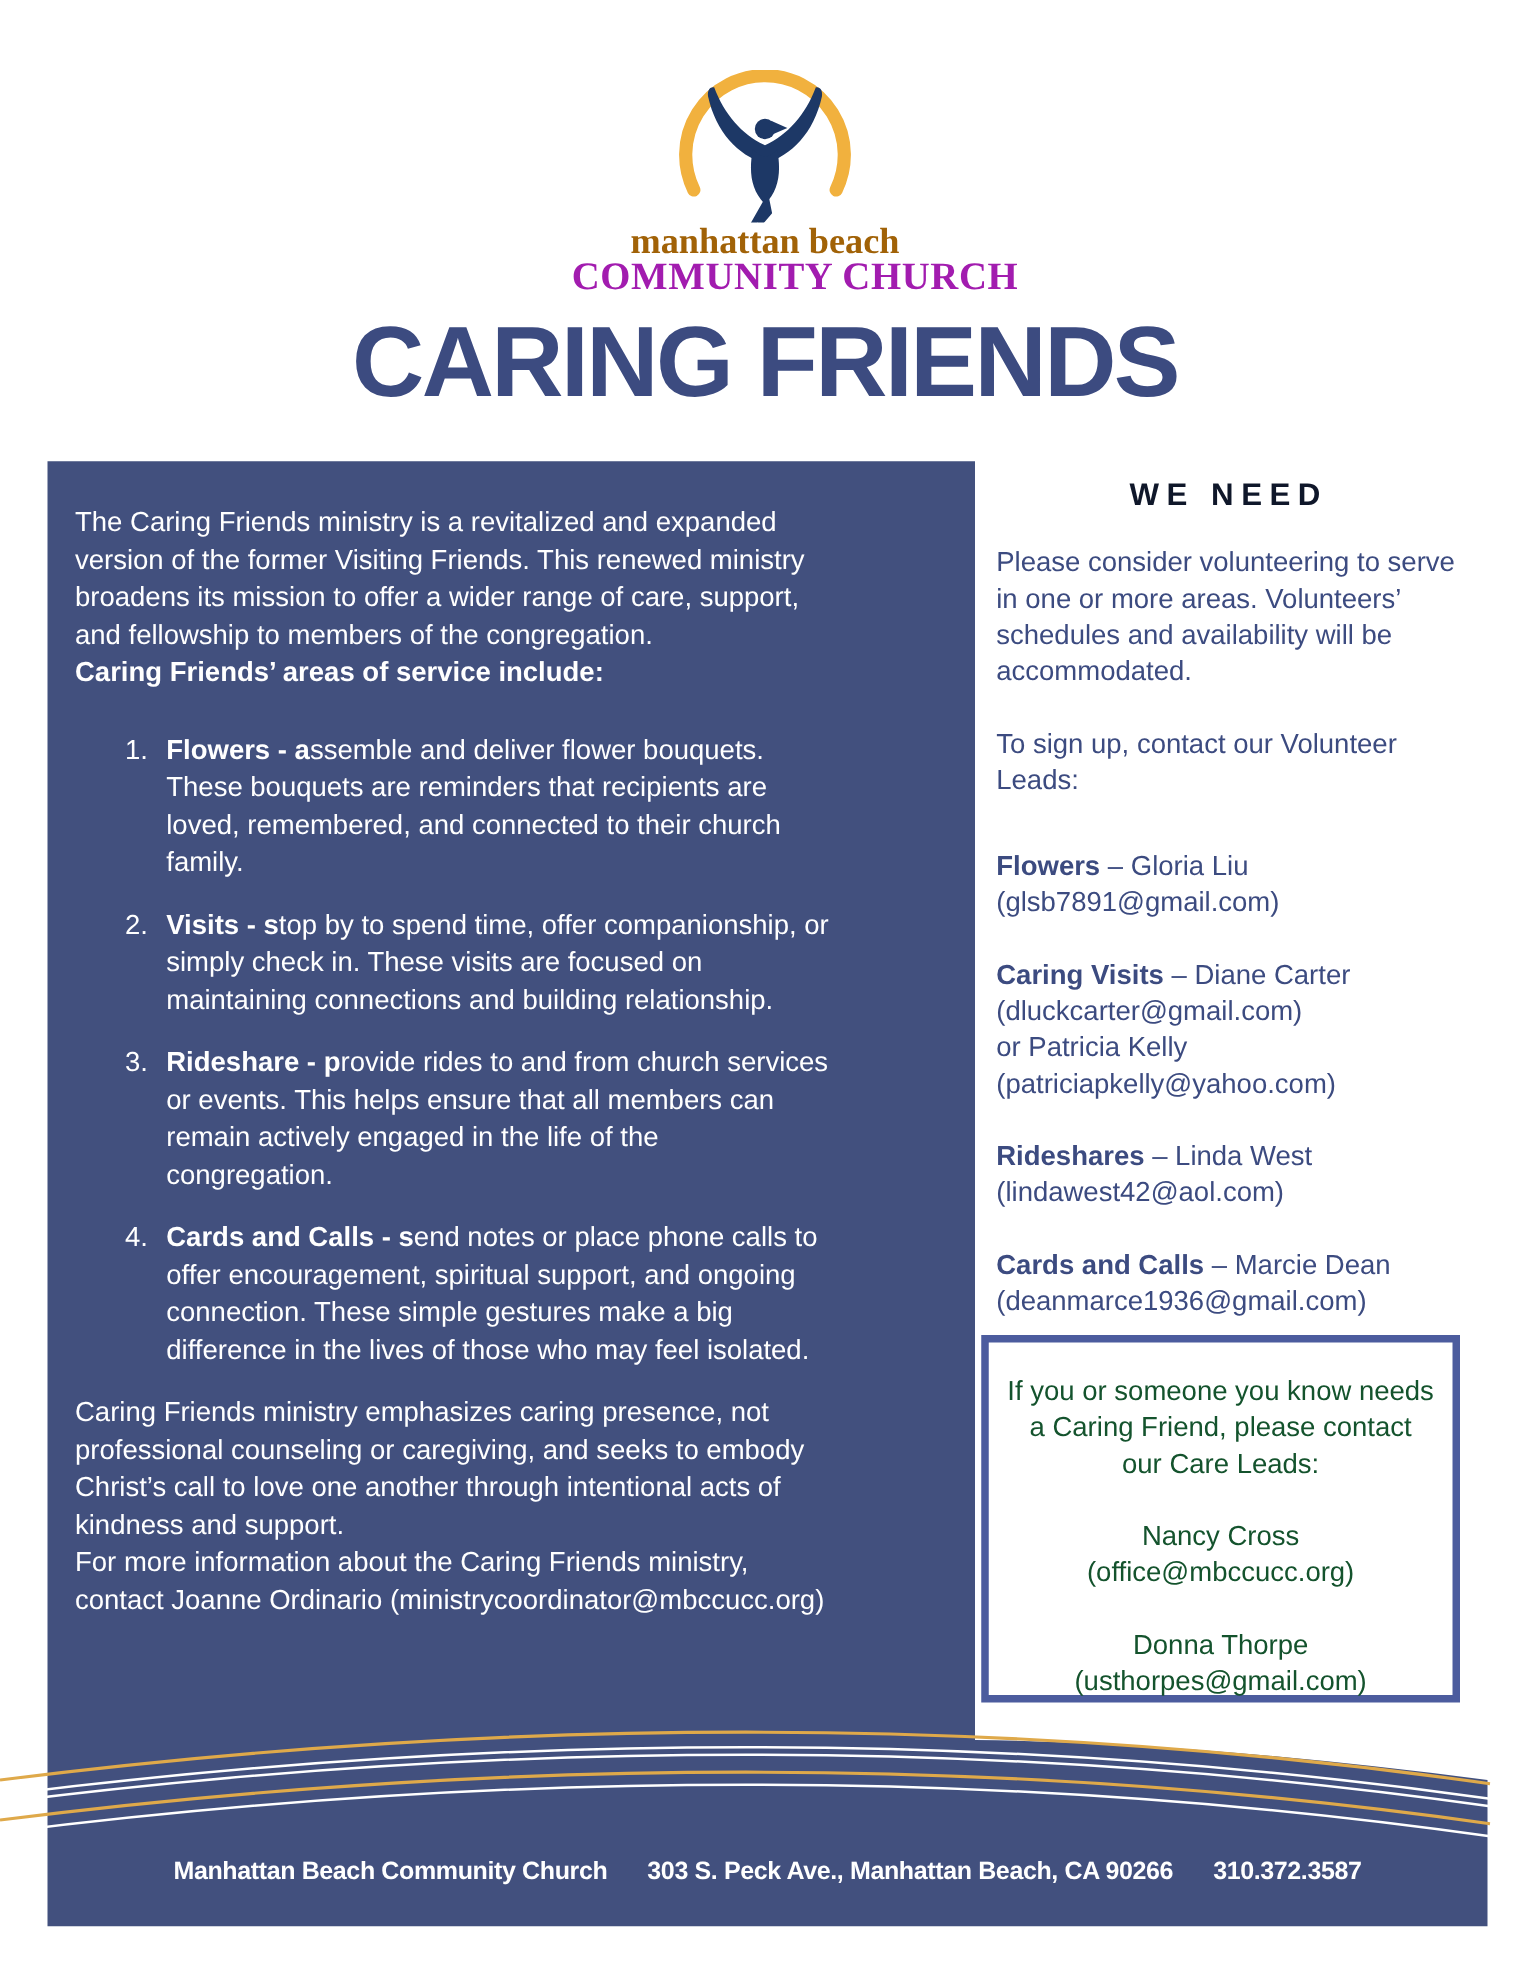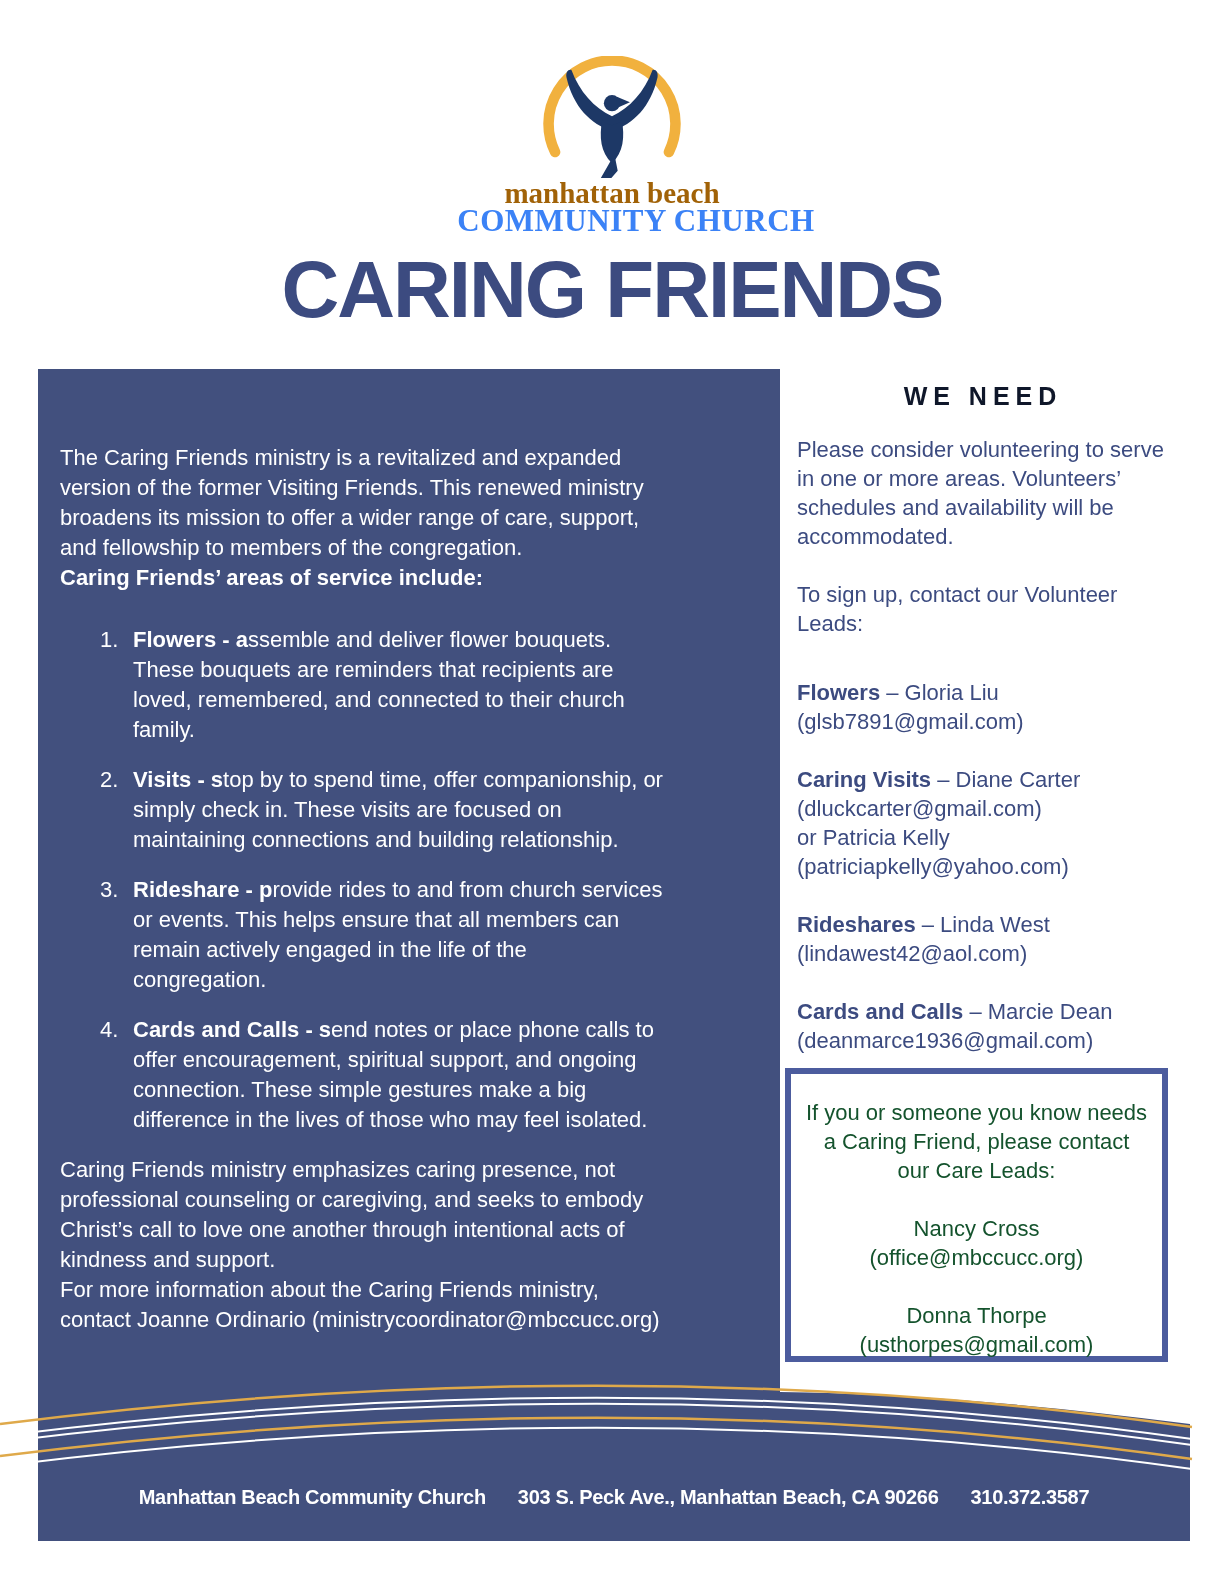--- a/index.html
+++ b/index.html
@@ -19,35 +19,35 @@
   }
   .logo-art{width:190px;height:122px;display:block;margin:0 auto;}
   .logo-line1{
     font-family:"Liberation Serif", serif;
     font-weight:bold;font-size:29px;line-height:26px;
     color:#a16207;margin-top:2px;
   }
   .logo-line2{
     font-family:"Liberation Serif", serif;
     font-weight:bold;font-size:31px;line-height:30px;
-    letter-spacing:0.5px;color:#3b82f6;padding-left:48px;
+    letter-spacing:0.5px;color:#a21caf;padding-left:48px;
   }
   .page-title{
     position:absolute;top:250px;left:0;width:100%;
     text-align:center;
     font-weight:bold;font-size:80px;line-height:80px;
     letter-spacing:-2px;color:#3C4B80;
   }
 
   
   .panel{
     position:absolute;left:38px;top:369px;width:655px;
     box-sizing:border-box;
     padding:34px 24px 0 22px;
-    color:#ffffff;font-size:22px;line-height:30px;margin-top:40px;
+    color:#ffffff;font-size:22px;line-height:30px;
   }
   .panel p{margin:0;}
   .areas-heading{margin-top:48px;font-weight:bold;}
   .svc-list{margin-top:32px;}
   .svc-item{display:flex;margin-bottom:20px;}
   .svc-item .num{flex:0 0 33px;margin-left:40px;}
   .svc-item .body{flex:1;padding-right:4px;}
   .b{font-weight:bold;}
   .emphasis{margin-top:47px;}
   .more-info{margin-top:48px;}

